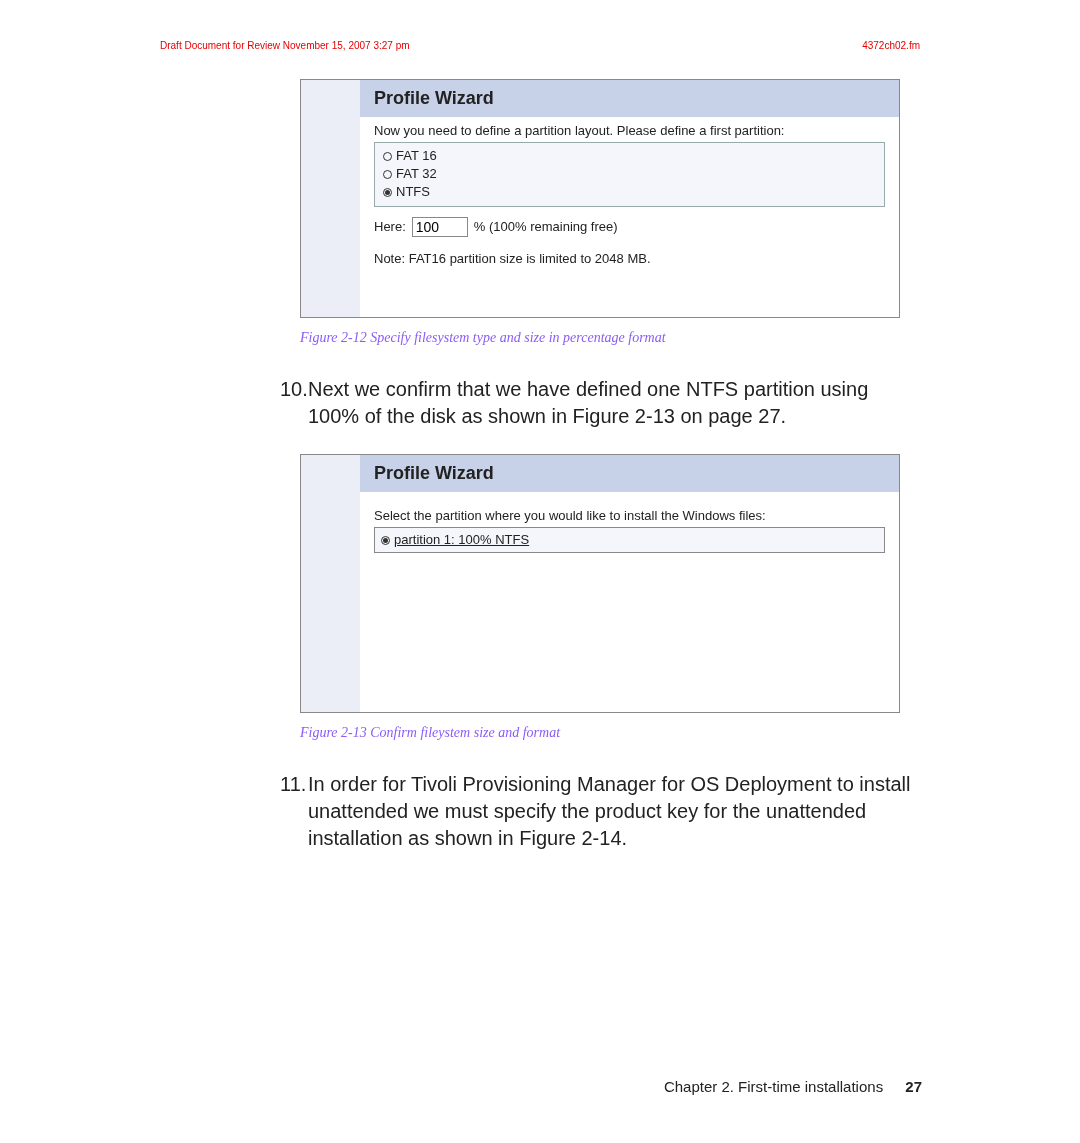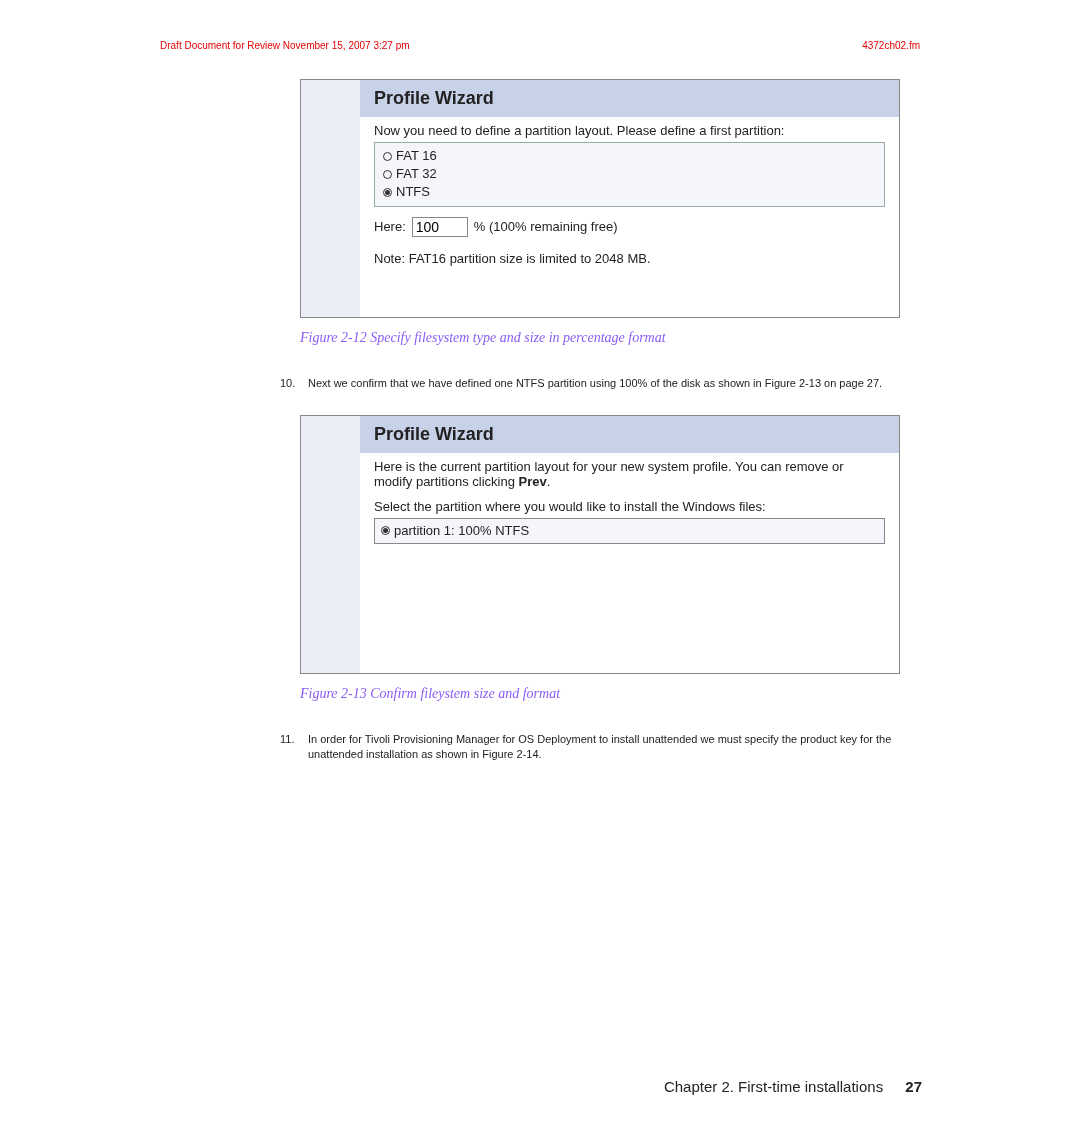--- a/index.html
+++ b/index.html
@@ -117,40 +117,41 @@
     font-style: italic;
     font-size: 14px;
     color: #8b5cf6;
     margin-bottom: 30px;
     font-family: Liberation Serif, serif;
   }
 
   .step-block {
     display: flex;
     margin: 0 0 24px 120px;
-    font-size: 11px;
+    font-size: 20px;
     color: #222;
     line-height: 1.35;
   }
   .step-num {
     width: 28px;
     flex-shrink: 0;
   }
   .step-text { flex: 1; }
 
   .wizard-block-2 .wizard-body p { margin-bottom: 4px; }
   .wizard-block-2 .partition-select-label { margin-top: 10px; }
   .partition-box {
     border: 1px solid #888;
     background: #f5f6fb;
     padding: 3px 6px;
     display: flex;
     align-items: center;
     gap: 4px;
     font-size: 13px;
+    text-decoration: underline;
   }
 
   .footer-row {
     position: absolute;
     bottom: 48px;
     right: 158px;
     font-size: 15px;
     color: #222;
   }
   .footer-row .page-num {
@@ -206,23 +207,20 @@
     <div class="step-num">10.</div>
     <div class="step-text">Next we confirm that we have defined one NTFS partition using 100% of the disk as shown in Figure 2-13 on page 27.</div>
   </div>
 
   <div class="wizard-block wizard-block-2">
     <div class="wizard-inner">
       <div class="wizard-sidebar"></div>
       <div class="wizard-main">
         <div class="wizard-title-bar">Profile Wizard</div>
         <div class="wizard-body wizard-body-2">
-          <p>
-            <span>Here is the current partition layout for your new system profile. You can remove or modify partitions clicking </span><b>Prev</b><span>.</span>
-          </p>
           <p class="partition-select-label">Select the partition where you would like to install the Windows files:</p>
           <div class="partition-box">
             <div class="radio-row" style="width:100%;">
               <span class="radio-dot selected"></span>
               <span>partition 1: 100% NTFS</span>
             </div>
           </div>
         </div>
       </div>
     </div>

